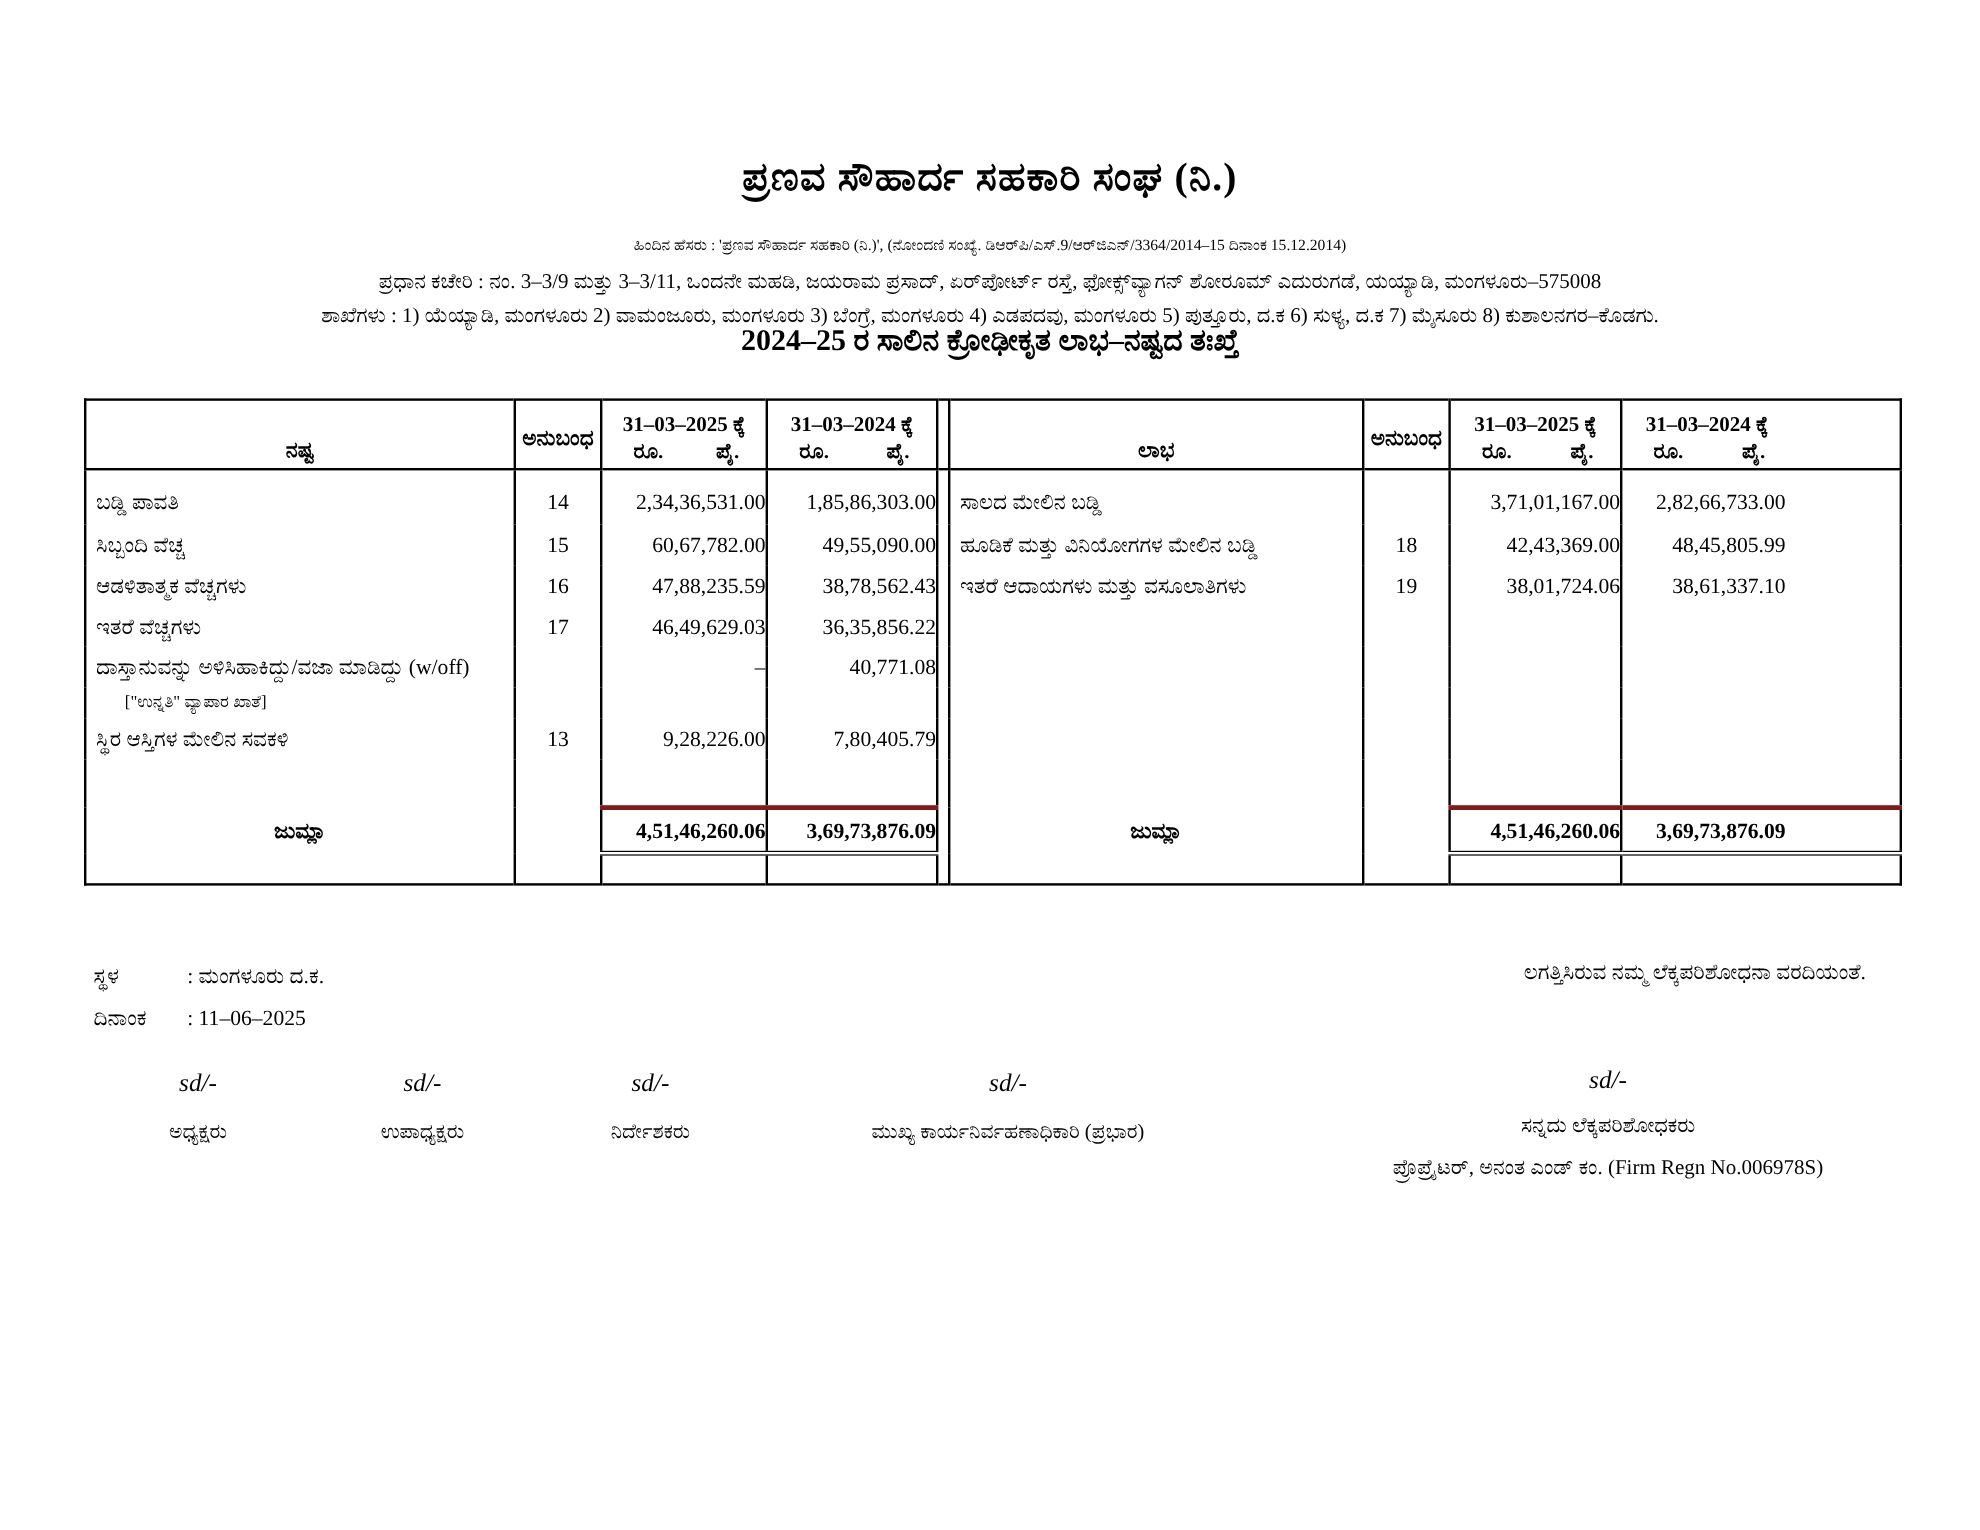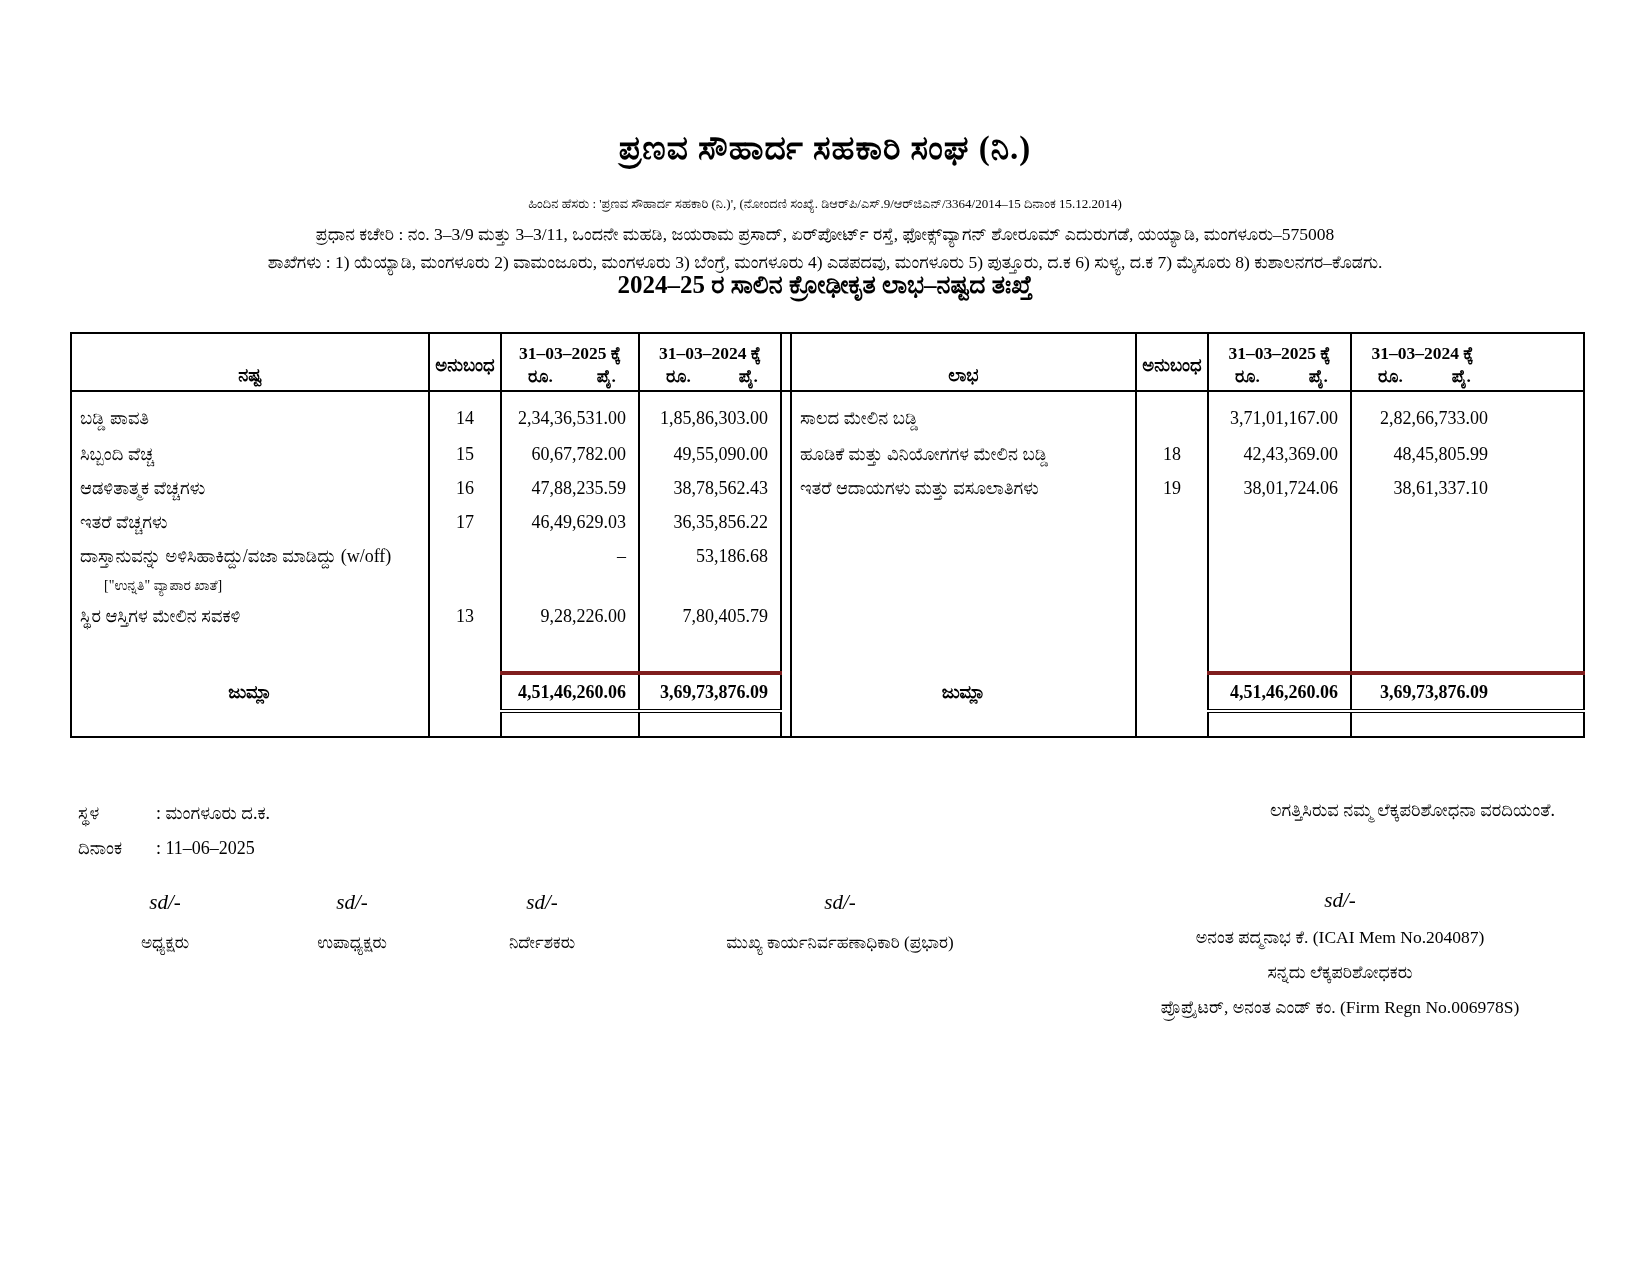--- a/index.html
+++ b/index.html
@@ -32,21 +32,21 @@
   td.divider, th.divider { border-left: 2px solid #000; border-right: 2px solid #000; }
   thead th { border-bottom: 2px solid #000; font-weight: bold; height: 58px; vertical-align: top; padding-top: 6px; }
   thead th.desc-head { vertical-align: bottom; padding-bottom: 4px; text-align: center; font-weight: bold; }
   .date-head-top { text-align: center; font-size: 17.5px; }
   .rs-ps { display: flex; justify-content: space-between; padding: 2px 22px 0 26px; font-size: 17.5px; }
   .c8 .rs-ps { padding-right: 112px; }
   th.c8 .date-head-top { padding-right: 90px; }
 
   td.lbl { text-align: left; padding-left: 8px; white-space: nowrap; }
   td.anx { text-align: center; }
-  td.amt { text-align: right; padding-right: 12px; font-size: 18px; white-space: nowrap; }
+  td.amt { text-align: right; padding-right: 0; font-size: 18px; white-space: nowrap; }
   td.amt.c8 { padding-right: 95px; }
   tr.body-row { height: 34px; }
   tr.body-row-first { height: 46px; }
   tr.body-row-first td { padding-top: 8px; }
   tr.subnote-row { height: 26px; }
   tr.subnote-row td.lbl { font-size: 14px; padding-left: 32px; }
   tr.netp-row { height: 36px; }
   tr.spacer-row { height: 40px; }
   tr.total-row { height: 38px; font-weight: bold; }
   tr.total-row td.lbl { text-align: center; padding-left: 0; }
@@ -172,21 +172,21 @@
         <td class="divider"></td>
         <td class="lbl"></td>
         <td class="anx"></td>
         <td class="amt"></td>
         <td class="amt c8"></td>
       </tr>
       <tr class="body-row">
         <td class="lbl">ದಾಸ್ತಾನುವನ್ನು ಅಳಿಸಿಹಾಕಿದ್ದು/ವಜಾ ಮಾಡಿದ್ದು (w/off)</td>
         <td class="anx"></td>
         <td class="amt">–</td>
-        <td class="amt">53,186.68</td>
+        <td class="amt">40,771.08</td>
         <td class="divider"></td>
         <td class="lbl"></td>
         <td class="anx"></td>
         <td class="amt"></td>
         <td class="amt c8"></td>
       </tr>
       <tr class="subnote-row">
         <td class="lbl">["ಉನ್ನತಿ" ವ್ಯಾಪಾರ ಖಾತೆ]</td>
         <td class="anx"></td>
         <td class="amt"></td>
@@ -264,18 +264,17 @@
     <div class="sig-sd">sd/-</div>
     <div class="sig-role">ನಿರ್ದೇಶಕರು</div>
   </div>
   <div class="sig-col sig-4">
     <div class="sig-sd">sd/-</div>
     <div class="sig-role">ಮುಖ್ಯ ಕಾರ್ಯನಿರ್ವಹಣಾಧಿಕಾರಿ (ಪ್ರಭಾರ)</div>
   </div>
 
   <div class="auditor-block">
     <div class="sig-sd">sd/-</div>
-    <div class="line">ಅನಂತ ಪದ್ಮನಾಭ ಕೆ.  (ICAI Mem No.204087)</div>
     <div class="line">ಸನ್ನದು ಲೆಕ್ಕಪರಿಶೋಧಕರು</div>
     <div class="line">ಪ್ರೊಪ್ರೈಟರ್, ಅನಂತ ಎಂಡ್ ಕಂ.  (Firm Regn No.006978S)</div>
   </div>
 
 </div>
 
 </body></html>

